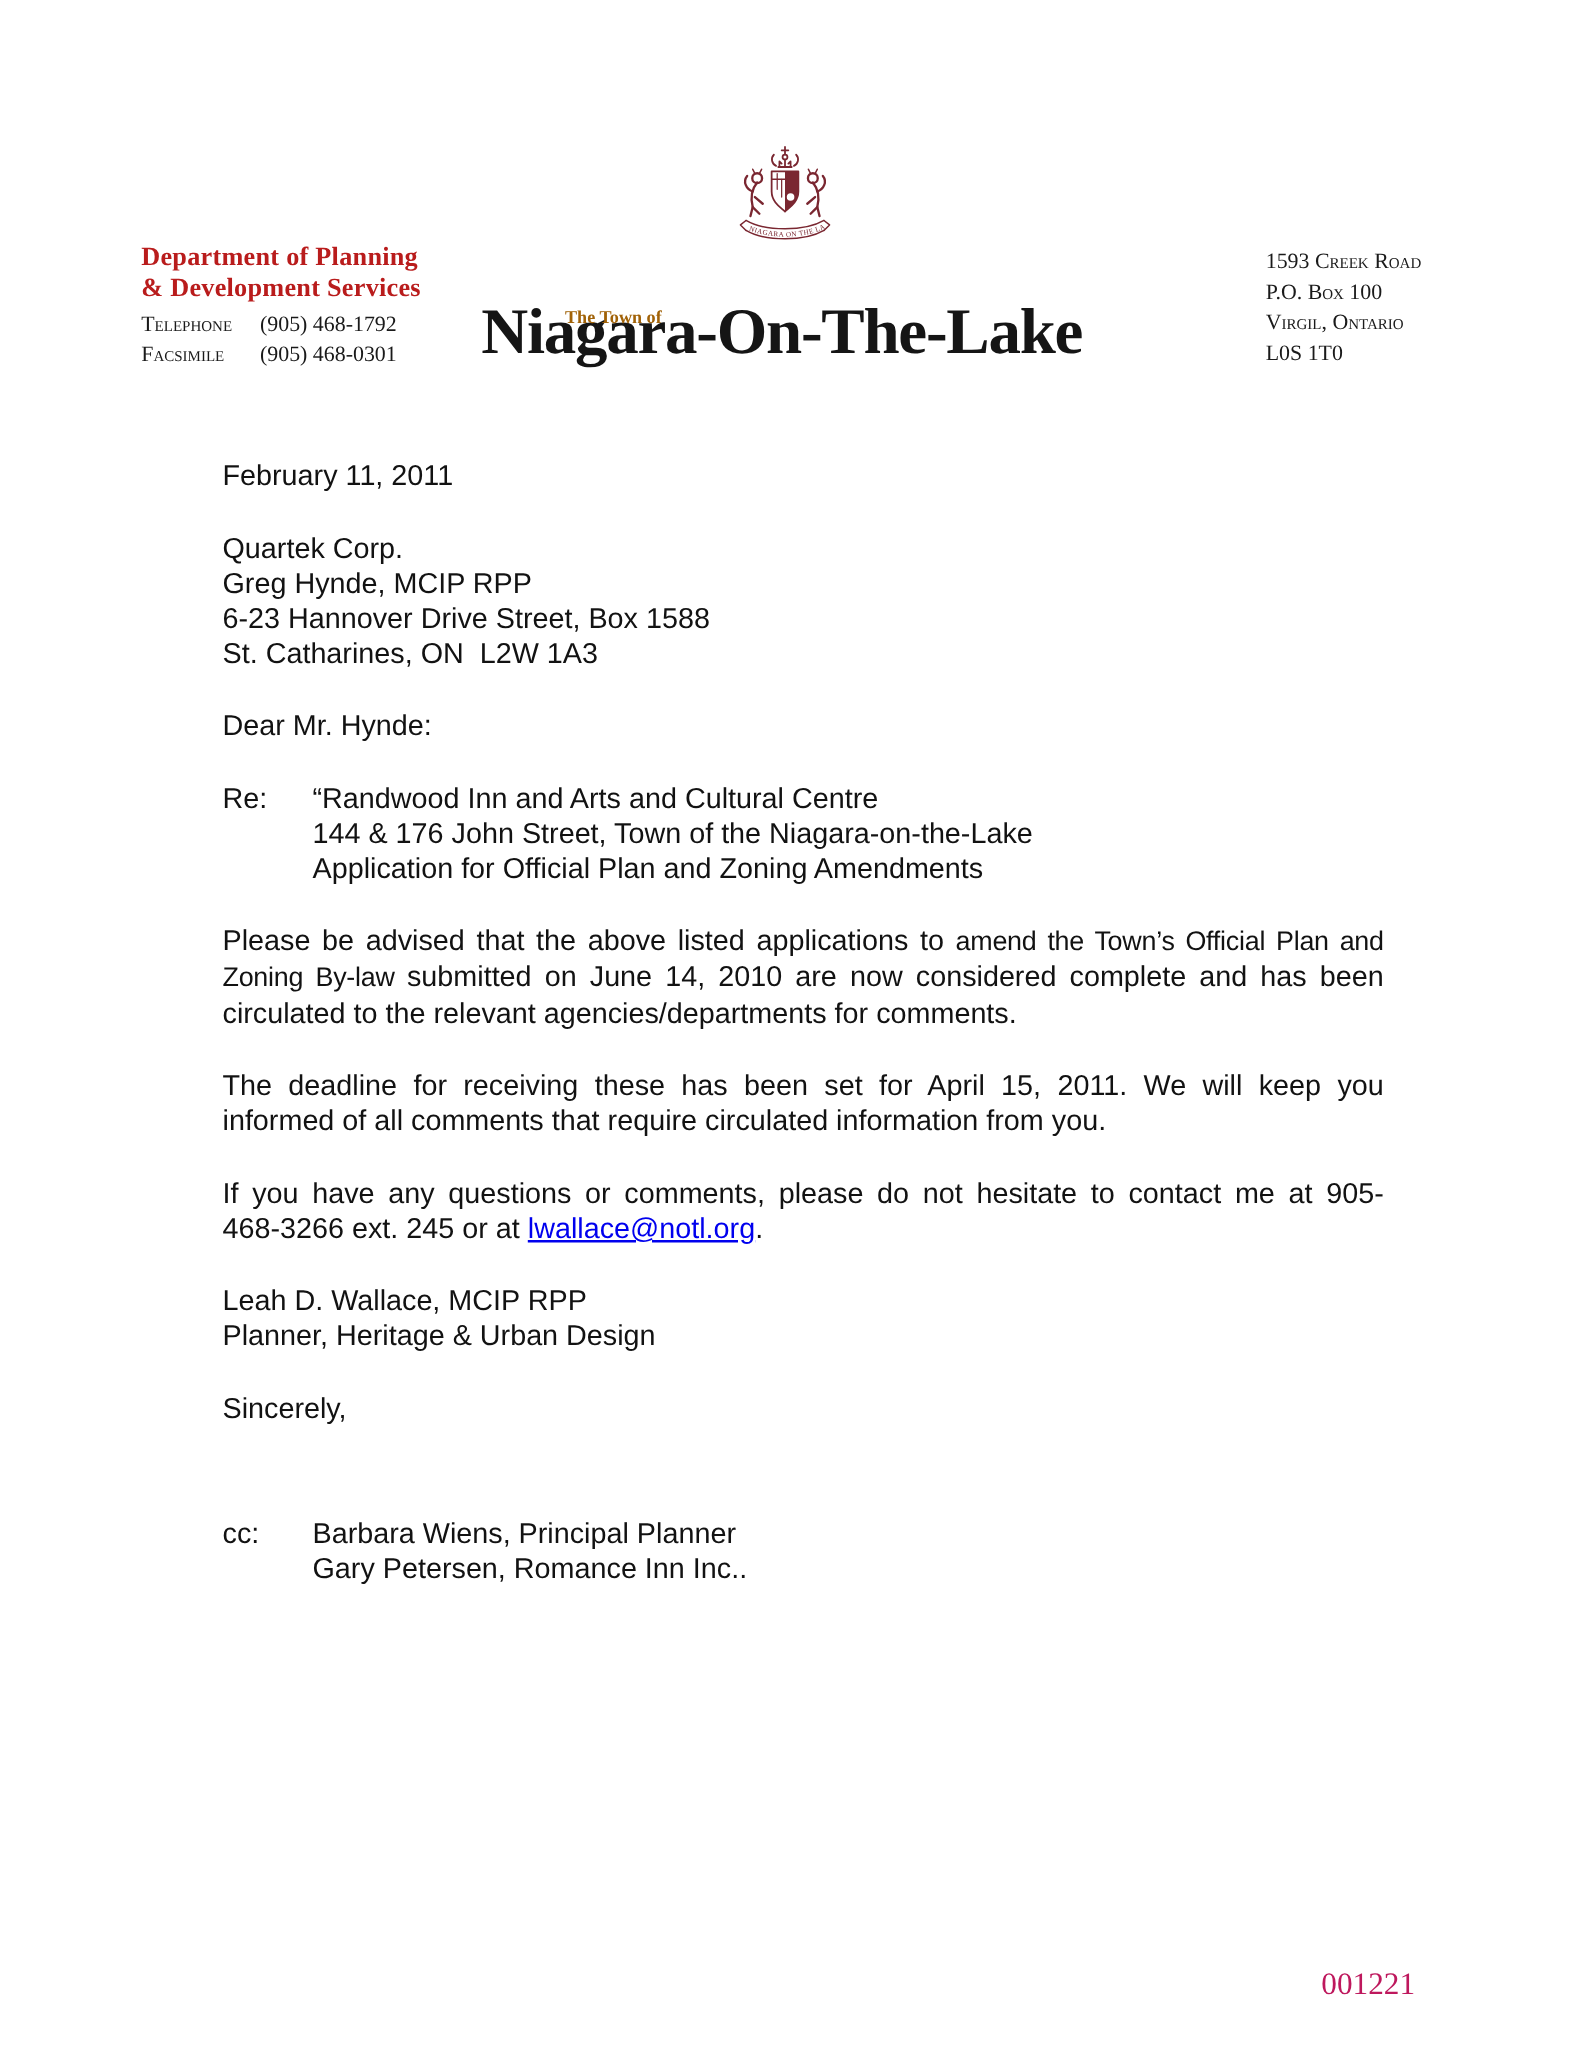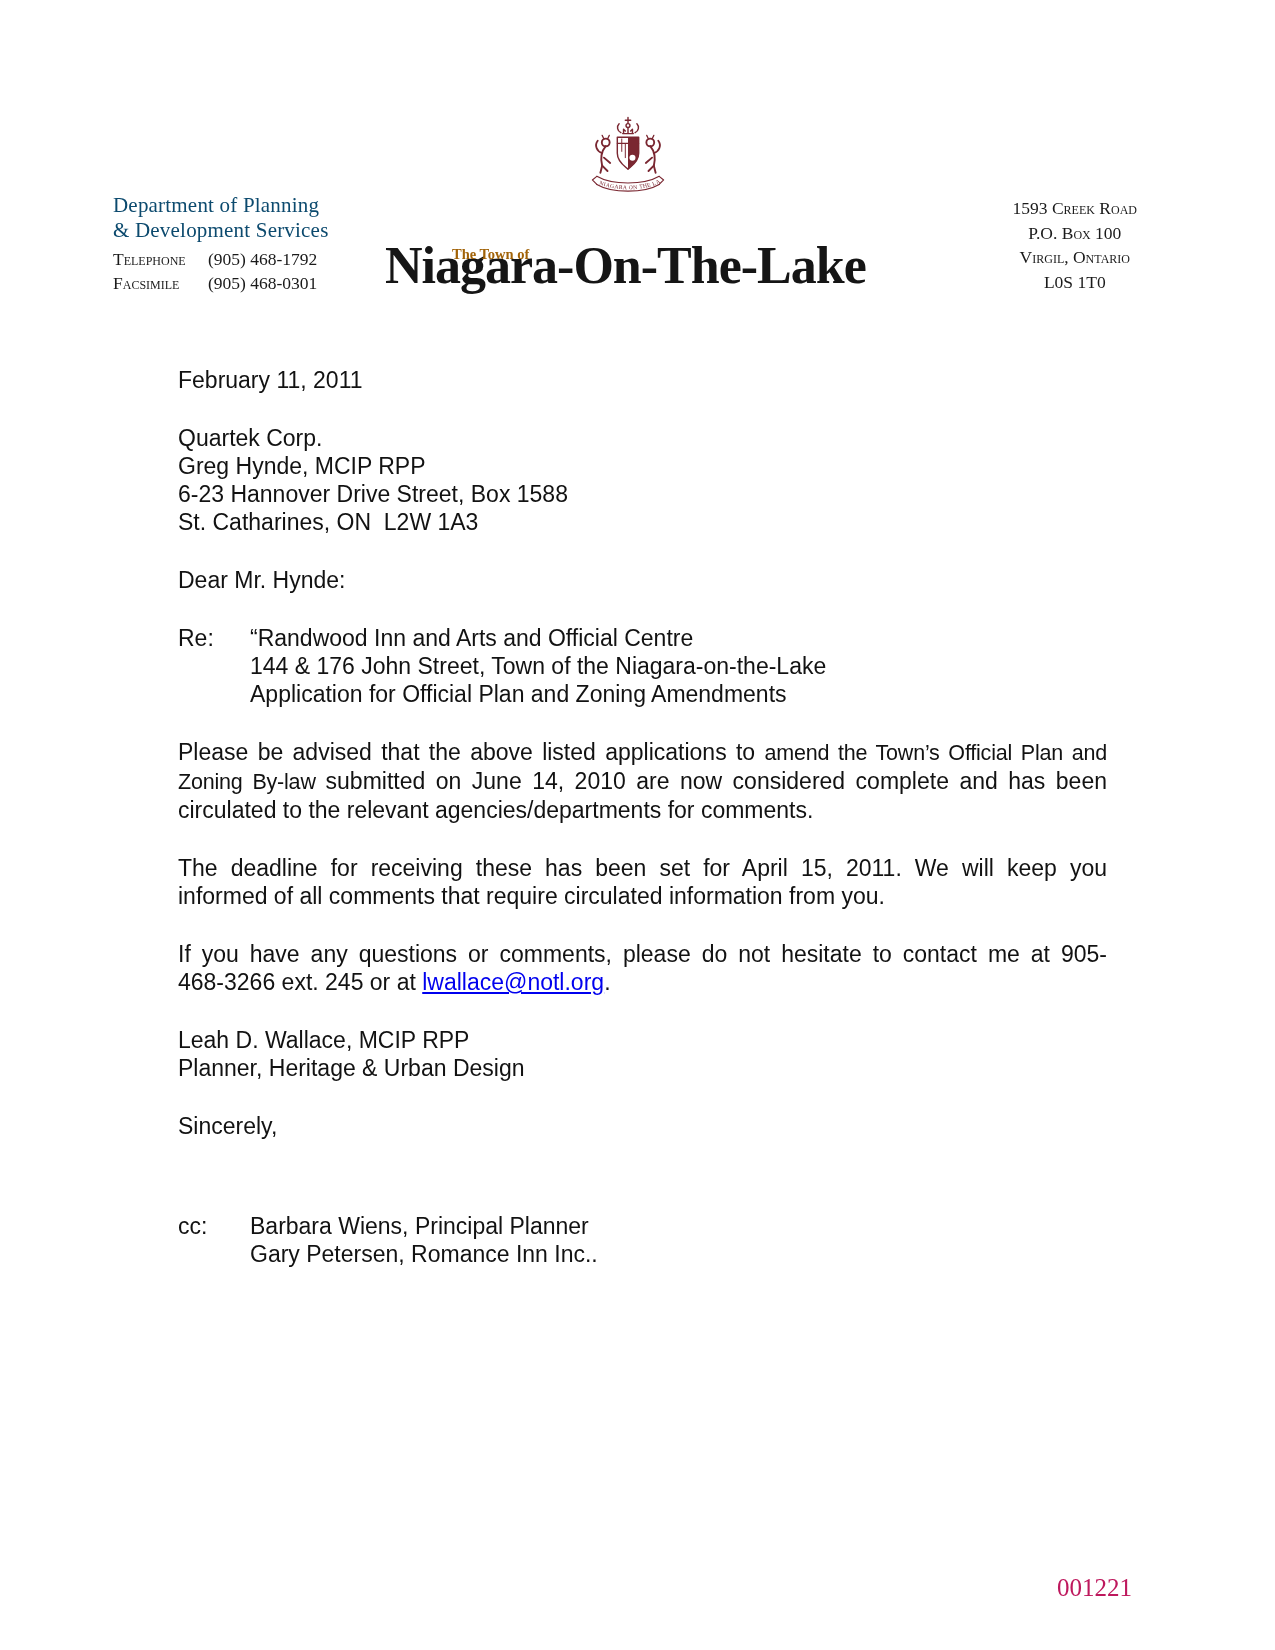--- a/index.html
+++ b/index.html
@@ -10,28 +10,28 @@
     background: #ffffff;
     color: #121212;
     overflow: hidden;
   }
 
   
   .dept {
     position: absolute; left: 113px; top: 193px;
     font-family: "Liberation Serif", serif;
   }
-  .dept-name { font-size: 21px; font-weight: normal; line-height: 25px; letter-spacing: 0.2px; color:#0c4a6e; }
+  .dept-name { font-size: 21px; font-weight: bold; line-height: 25px; letter-spacing: 0.2px; color:#b91c1c; }
   .dept-contacts { margin-top: 4px; font-size: 17.5px; line-height: 24px; font-variant: small-caps; color:#1a1a1a; }
   .contact-row { display: flex; }
   .contact-label { width: 95px; flex: none; }
 
   .addr {
     position: absolute; right: 138px; top: 196px;
-    text-align: center;
+    text-align: left;
     font-family: "Liberation Serif", serif;
     font-size: 17.5px; line-height: 24.5px;
     font-variant: small-caps; color:#1a1a1a;
   }
 
   .crest { position: absolute; left: 583px; top: 114px; }
 
   .wordmark {
     position: absolute; left: 385px; top: 240px;
     font-family: "Liberation Serif", serif;
@@ -152,21 +152,21 @@
       <div class="prewrap">Greg Hynde, MCIP RPP</div>
       <div class="prewrap">6-23 Hannover Drive Street, Box 1588</div>
       <div class="prewrap">St. Catharines, ON  L2W 1A3</div>
     </div>
 
     <div class="block">Dear Mr. Hynde:</div>
 
     <div class="block re-row">
       <div class="re-label">Re:</div>
       <div>
-        <div>“Randwood Inn and Arts and Official Centre</div>
+        <div>“Randwood Inn and Arts and Cultural Centre</div>
         <div>144 &amp; 176 John Street, Town of the Niagara-on-the-Lake</div>
         <div>Application for Official Plan and Zoning Amendments</div>
       </div>
     </div>
 
     <div class="block">
       <div class="just"><span>Please be advised that the above listed applications to </span><span class="narrow">amend the Town’s Official Plan and</span></div>
       <div class="just"><span class="narrow">Zoning By-law </span><span>submitted on June 14, 2010 are now considered complete and has been</span></div>
       <div>circulated to the relevant agencies/departments for comments.</div>
     </div>

